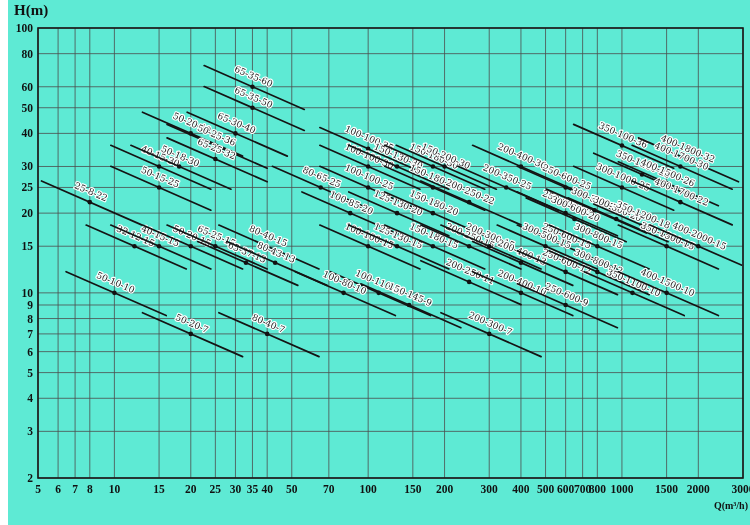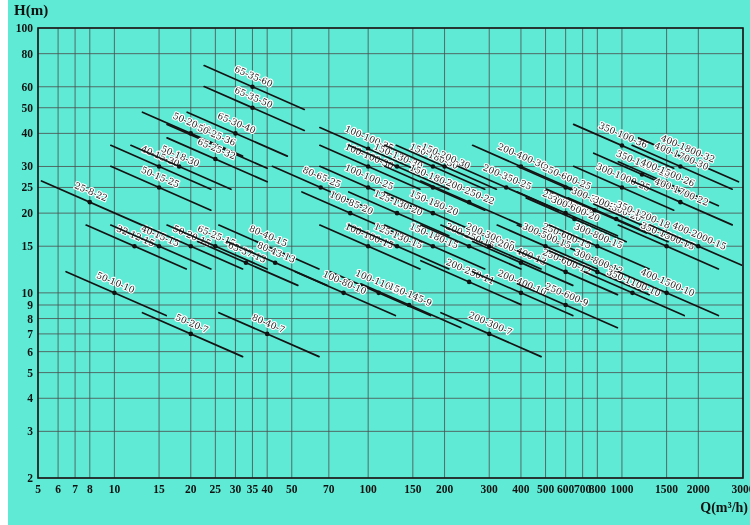--- a/index.html
+++ b/index.html
@@ -5,21 +5,21 @@
   html,body{margin:0;padding:0;background:#ffffff;}
   .chart-wrap{
     position:relative;width:750px;height:525px;background:#5eead4;
     font-family:"Liberation Serif", serif;overflow:hidden;margin-left:8px;
   }
   .axis-title{
     position:absolute;color:#111;font-weight:bold;
     font-family:"Liberation Serif", serif;
   }
   .y-title{left:6px;top:2px;font-size:15px;}
-  .x-title{right:10px;top:500px;font-size:14px;}
+  .x-title{right:10px;top:500px;font-size:10px;}
   svg{position:absolute;left:0;top:0;}
   .gridline{stroke:#4d4d4d;stroke-width:0.8;}
   .plot-border{fill:none;stroke:#1a1a1a;stroke-width:1.6;}
   .tick-label{fill:#111;font-size:11.5px;font-family:"Liberation Serif", serif;font-weight:bold;}
   .curve-line{stroke:#141414;stroke-width:1.7;fill:none;stroke-linecap:round;}
   .curve-dot{fill:#111;}
   .curve-label{
     fill:#1a1a1a;font-size:9px;font-family:"DejaVu Serif", serif;
     paint-order:stroke;stroke:#ffffff;stroke-width:2.4px;stroke-linejoin:round;
   }

